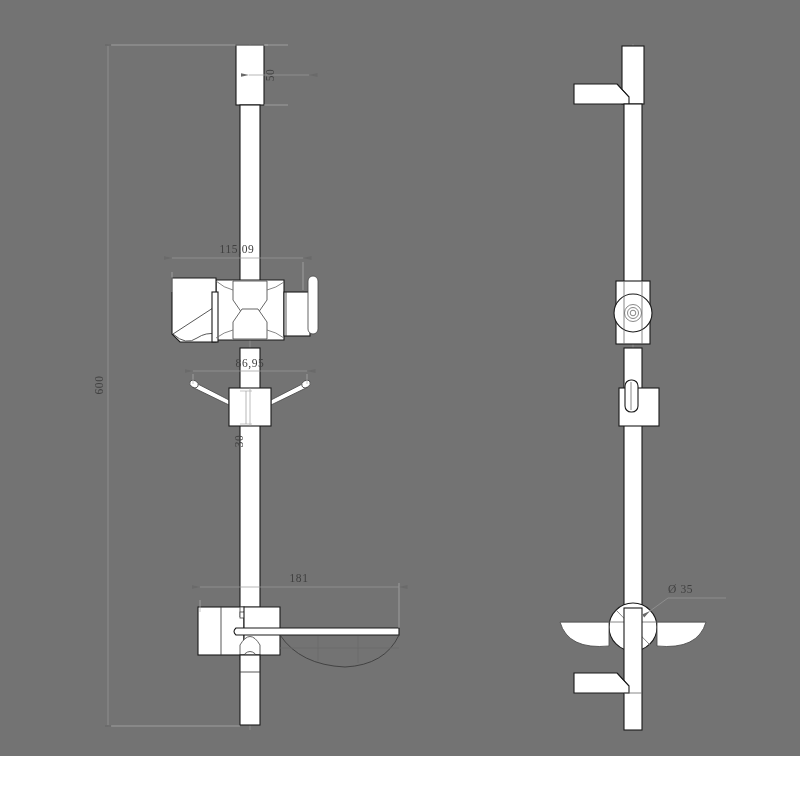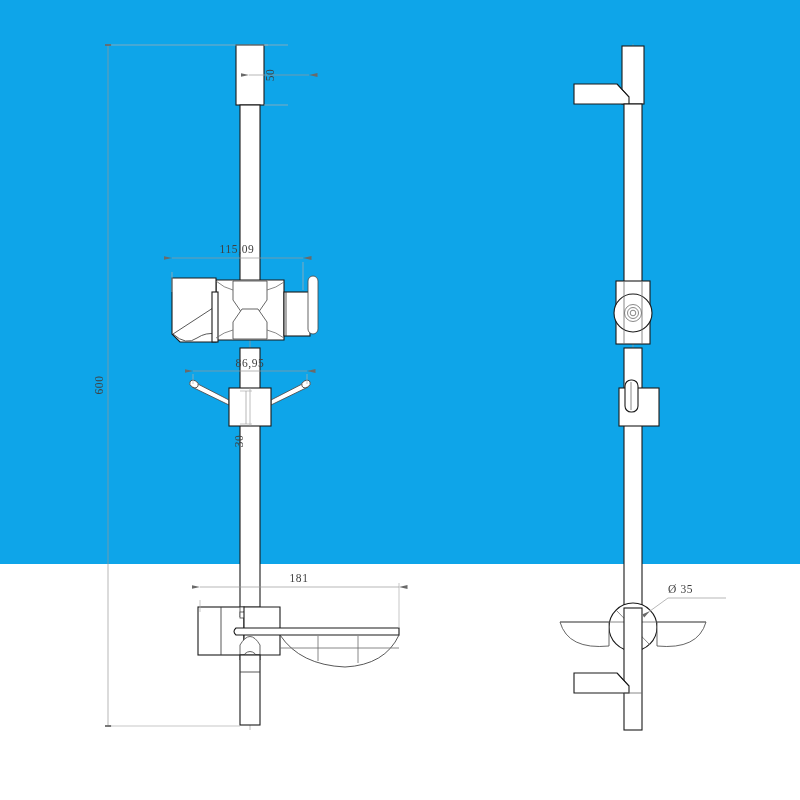--- a/index.html
+++ b/index.html
@@ -9,22 +9,22 @@
   }
   body {
     width: 800px;
     height: 800px;
     font-family: "Liberation Serif", serif;
     overflow: hidden;
   }
   #drawing-root {
     position: relative;
     width: 800px;
-    height: 564px;
-    background: #0ea5e9;
+    height: 756px;
+    background: #737373;
   }
   svg#tech-drawing {
     display: block;
     width: 800px;
     height: 800px;
   }
   .outline {
     fill: none;
     stroke: #1a1a1a;
     stroke-width: 1.1;

